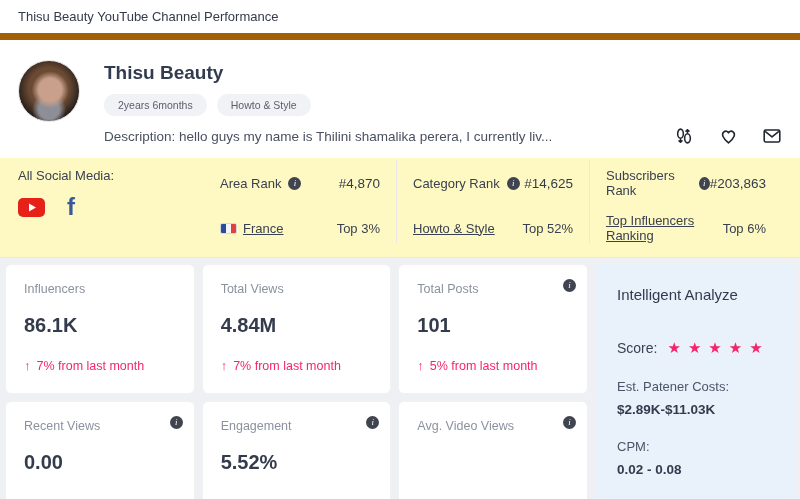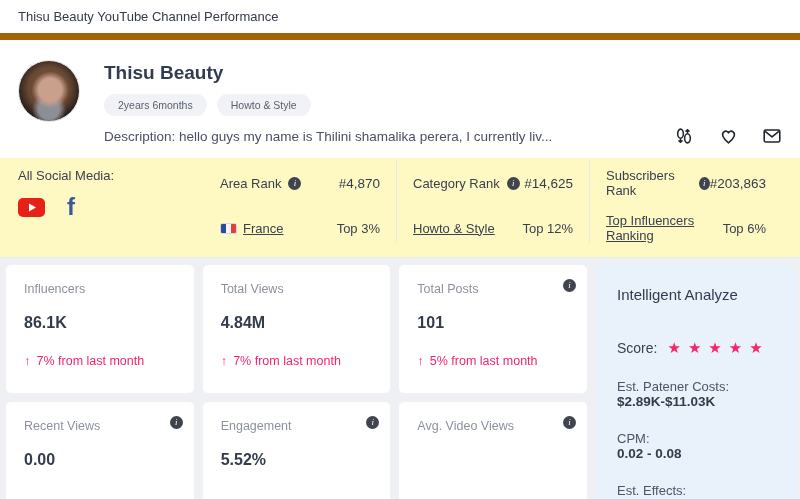--- a/index.html
+++ b/index.html
@@ -53,34 +53,34 @@
 
   
   .cards-area { background:#eef0f3; border-top:1px solid #e7e9ee; height:271px;
     display:grid; grid-template-columns:1fr 1fr 1fr 200px; grid-template-rows:130px 1fr;
     gap:7px; padding:6px 5px; }
   .card { background:#fff; border-radius:6px; padding:17px 18px 12px; position:relative;
     border:1px solid #f0f1f3; }
   .card-info { position:absolute; top:9px; right:11px; }
   .card-info .info-dot { margin-left:0; cursor:pointer; }
   .card-label { font-size:12.5px; color:#8b919e; }
-  .card-value { font-size:16px; font-weight:bold; color:#333b4c; margin-top:18px; }
+  .card-value { font-size:20px; font-weight:bold; color:#333b4c; margin-top:18px; }
   .card-trend { margin-top:21px; font-size:12.5px; display:flex; align-items:center; gap:6px; }
   .trend-up { color:#f5256d; }
   .trend-arrow { font-size:13px; }
 
   
   .analyze { grid-column:4; grid-row:1 / span 2; background:#e9f1fb; border-radius:6px;
     padding:22px 22px; }
   .analyze-title { font-size:15px; color:#333c4e; }
   .score-row { margin-top:36px; display:flex; align-items:center; gap:10px; }
   .score-label { font-size:14px; color:#3a4150; }
   .stars { color:#f5256d; font-size:15px; letter-spacing:7px; white-space:nowrap; }
   .an-label { margin-top:22px; font-size:13px; color:#4a5568; }
-  .an-value { margin-top:0; font-size:13.5px; font-weight:bold; color:#333b4c; }
+  .an-value { margin-top:8px; font-size:13.5px; font-weight:bold; color:#333b4c; }
 
   svg { display:block; }
 </style>
 </head>
 <body>
 
 <div class="topbar">
   <div class="topbar-title">Thisu Beauty YouTube Channel Performance</div>
 </div>
 
@@ -152,21 +152,21 @@
 
   <div class="rank-col">
     <div class="rank-label">
       <span>Category Rank</span>
         <span class="info-dot"></span>
     </div>
     <div class="rank-value">#14,625</div>
     <div class="rank-link">
       <span>Howto &amp; Style</span>
     </div>
-    <div class="rank-pct">Top 12%</div>
+    <div class="rank-pct">Top 52%</div>
   </div>
 
   <div class="rank-col">
     <div class="rank-label">
       <span>Subscribers Rank</span>
         <span class="info-dot"></span>
     </div>
     <div class="rank-value">#203,863</div>
     <div class="rank-link">
       <span>Top Influencers Ranking</span>

